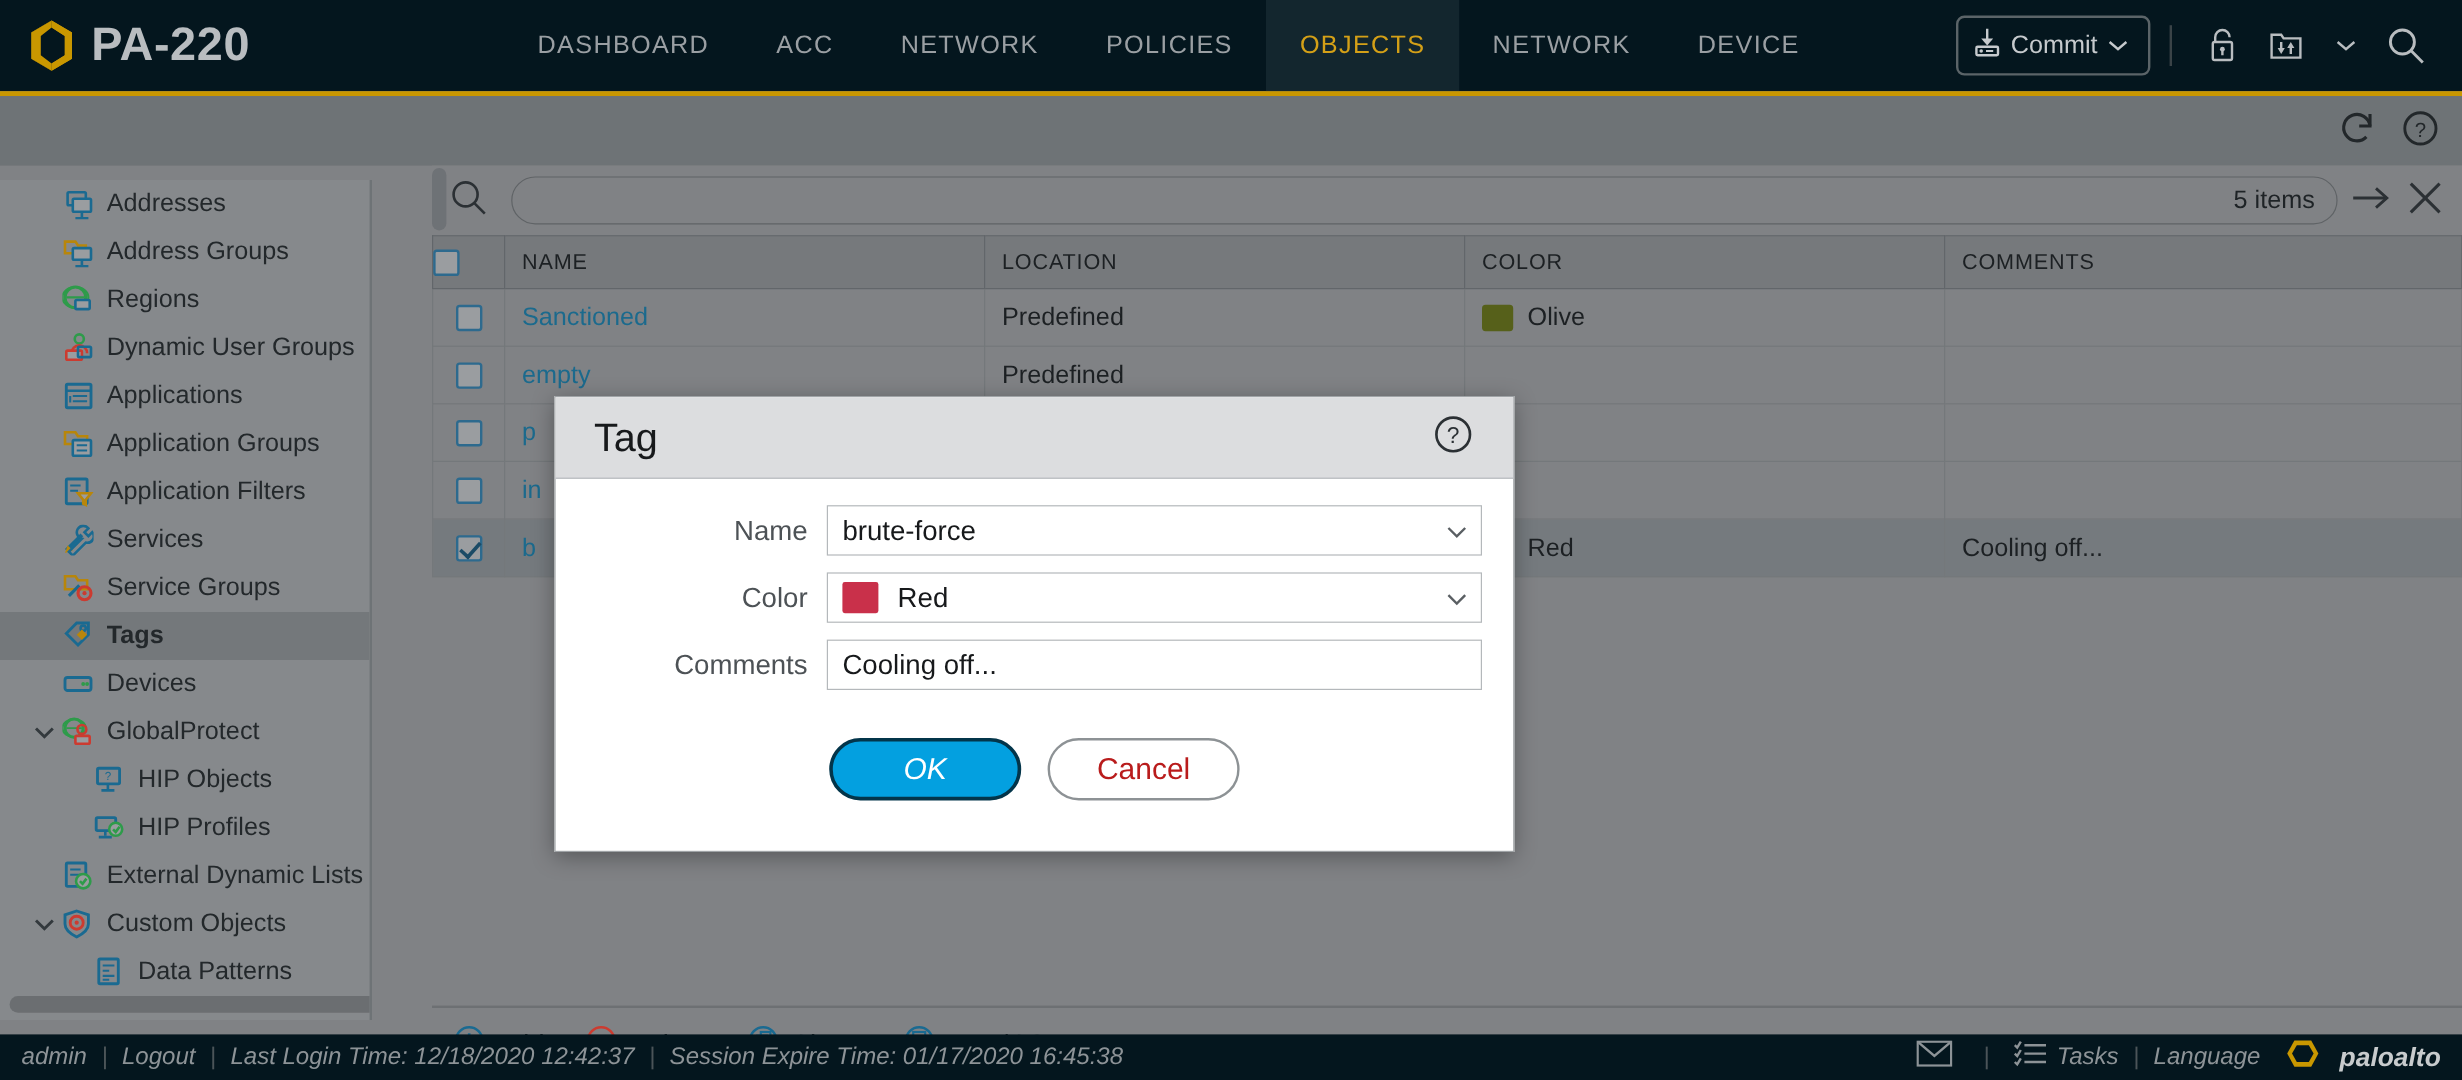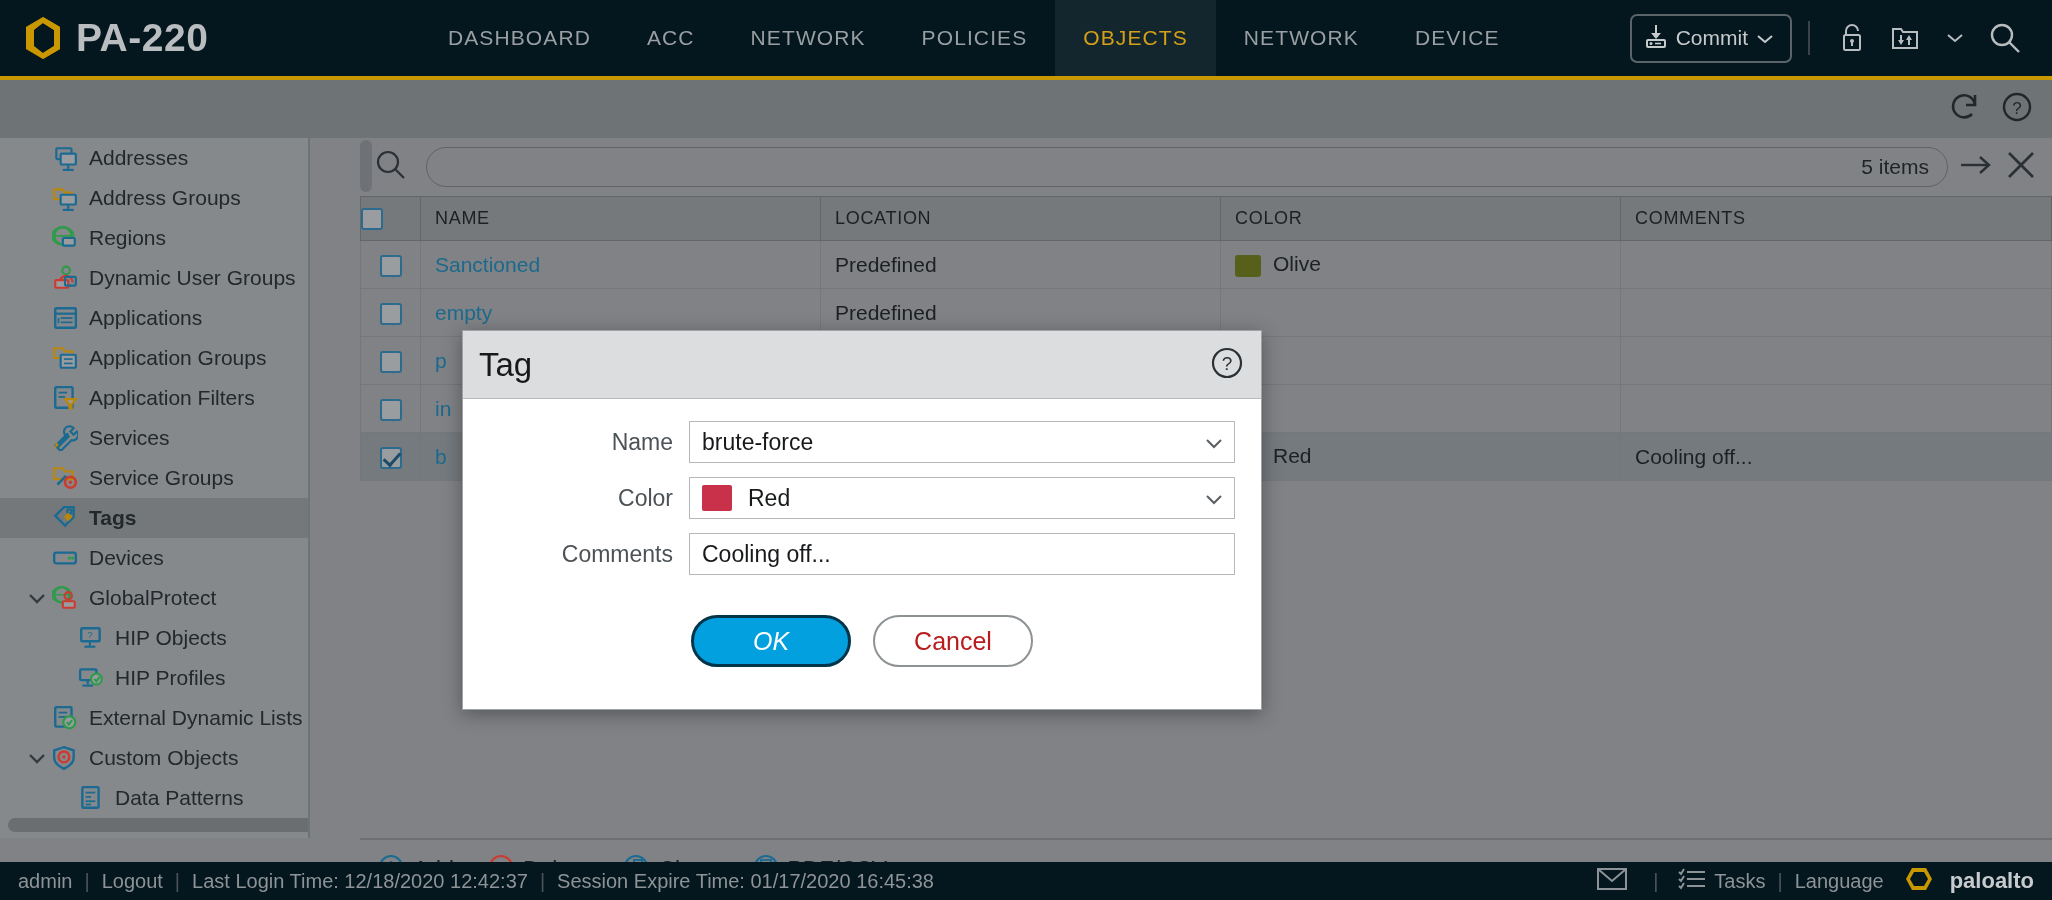--- a/index.html
+++ b/index.html
@@ -55,21 +55,21 @@
   
   .toolstrip {
     position: absolute; top: 80px; left: 0; width: 2052px; height: 58px;
     background: #6e7376;
     display: flex; align-items: center; justify-content: flex-end;
     padding-right: 18px; gap: 18px;
   }
 
   
   .sidebar {
-    position: absolute; top: 138px; left: 0; width: 310px; height: 700px;
+    position: absolute; top: 150px; left: 0; width: 310px; height: 700px;
     background: #86898c;
     border-right: 2px solid #6e7376;
     overflow: hidden;
   }
   .side-item {
     display: flex; align-items: center; height: 40px;
     padding-left: 24px; font-size: 21px; color: #23282b; cursor: pointer;
     white-space: nowrap;
   }
   .side-item.selected { background: #74787b; font-weight: bold; }
@@ -131,36 +131,36 @@
     position: absolute; top: 838px; left: 360px; width: 1692px; height: 62px;
     background: #808285; border-top: 2px solid #6d7073;
     display: flex; align-items: center; gap: 34px; padding-left: 18px;
   }
   .act { display: flex; align-items: center; gap: 9px; font-size: 23px; color: #1c2023; cursor: pointer; }
 
   
   .statusbar {
     position: absolute; top: 862px; left: 0; width: 2052px; height: 38px;
     background: #04161e; display: flex; align-items: center;
-    padding: 0 18px; color: #8d9397; font-size: 20px; gap: 0;
+    padding: 0 18px; color: #8d9397; font-size: 20px; gap: 0; font-style: italic;
   }
   .statusbar .sb-sep { color: #4b5458; margin: 0 12px; }
   .status-right { margin-left: auto; display: flex; align-items: center; gap: 0; }
   .palo { color: #c8cbcd; font-size: 22px; font-weight: bold; margin-left: 14px; }
 
   
   .modal {
     position: absolute; left: 462px; top: 330px; width: 800px; height: 380px;
     background: #ffffff; border: 1px solid #9fa3a6;
     box-shadow: 0 4px 18px rgba(0,0,0,0.35);
     z-index: 50;
   }
   .modal-head {
     height: 68px; background: #dcdddf; display: flex; align-items: center;
-    padding: 0 16px; justify-content: space-between;
+    padding: 0 32px; justify-content: space-between;
     border-bottom: 1px solid #b6babd;
   }
   .modal-title { font-size: 33px; color: #17191b; }
   .help-circle { cursor: pointer; }
   .modal-body { padding: 22px 26px 0 26px; }
   .frow { display: flex; align-items: center; margin-bottom: 14px; }
   .flabel {
     width: 200px; text-align: right; padding-right: 16px;
     font-size: 23px; color: #4d5256;
   }

